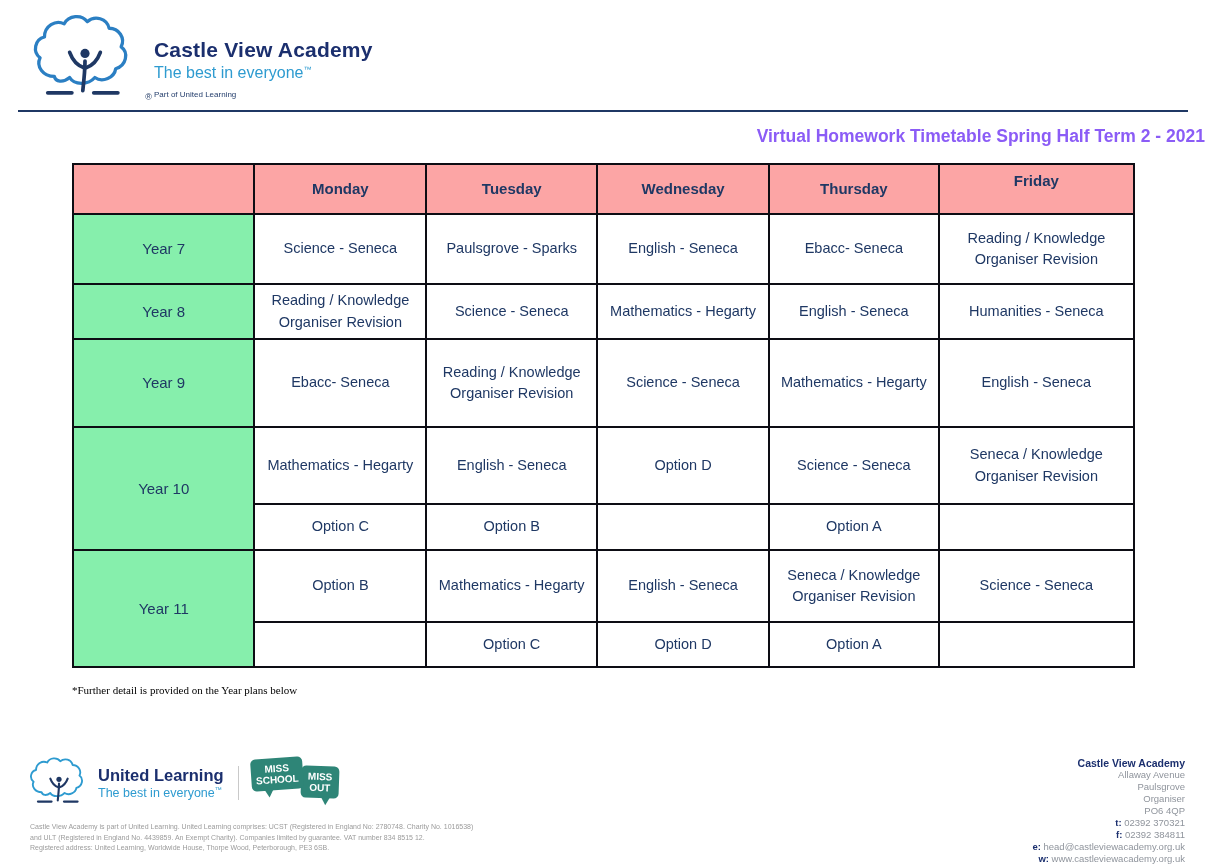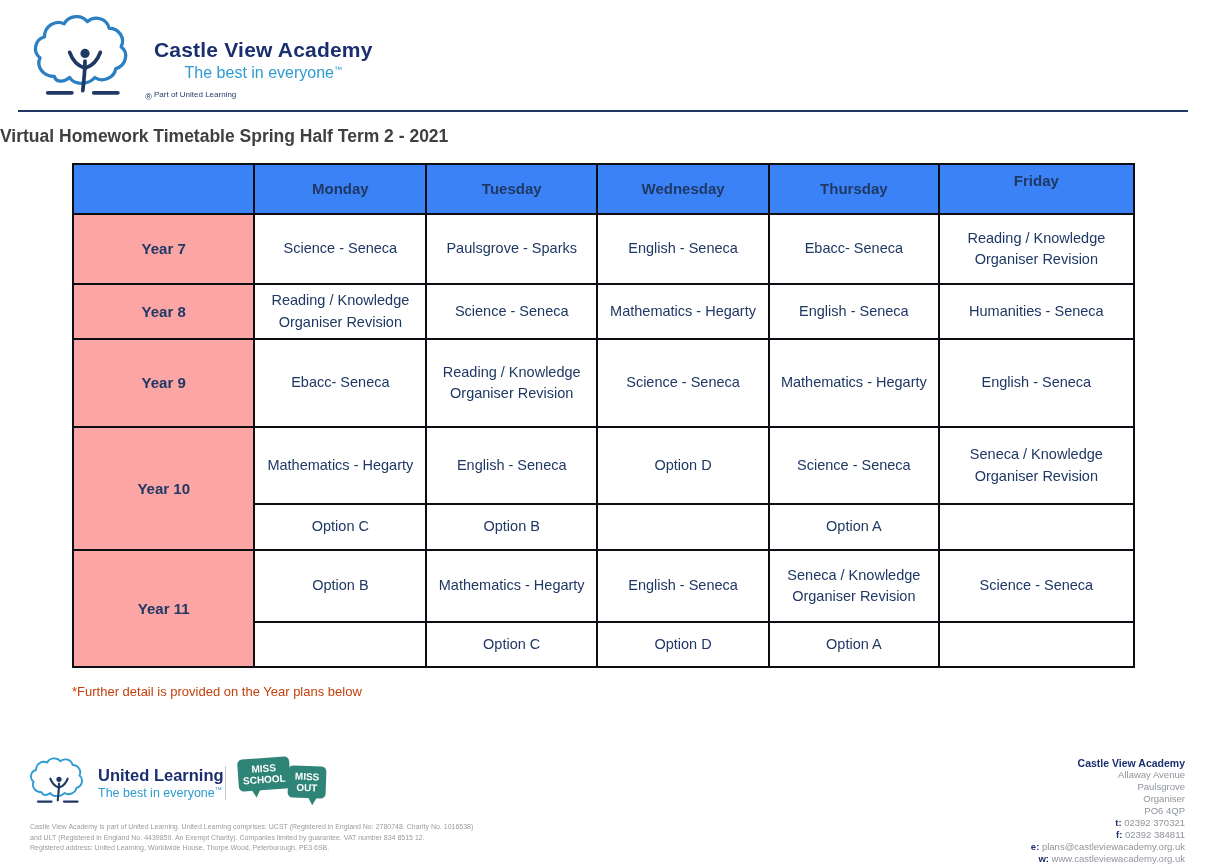--- a/index.html
+++ b/index.html
@@ -6,51 +6,51 @@
   html,body { background:#fff; }
   body { font-family:"Liberation Sans", sans-serif; color:#1f3864; }
   .page { position:relative; width:1205px; height:865px; background:#ffffff; overflow:hidden; }
 
   
   .letterhead { position:absolute; left:30px; top:14px; display:flex; align-items:flex-start; }
   .logo-wrap { position:relative; width:110px; height:92px; }
   .logo-wrap .reg { position:absolute; right:-12px; bottom:4px; font-size:9px; color:#1f3864; }
   .brand-text { margin-left:14px; padding-top:24px; }
   .brand-name { font-size:21px; font-weight:bold; color:#1b2f6e; letter-spacing:0.2px; }
-  .brand-tagline { font-size:16px; color:#2e9bd0; margin-top:2px;text-align:center; }
+  .brand-tagline { font-size:16px; color:#2e9bd0; margin-top:2px; }
   .brand-tagline sup { font-size:8px; }
   .brand-sub { font-size:8px; color:#27406e; margin-top:8px; }
   .top-rule { position:absolute; left:18px; right:17px; top:110px; height:2px; background:#1f3864; }
 
   
-  .doc-title { position:absolute; left:0; right:0; top:126px; text-align:left;
-               font-size:17.5px; font-weight:bold; color:#404040; }
+  .doc-title { position:absolute; left:0; right:0; top:126px; text-align:right;
+               font-size:17.5px; font-weight:bold; color:#8b5cf6; }
 
   
   table.tt { position:absolute; left:72px; top:163px; width:1063px; border-collapse:collapse; table-layout:fixed; }
   table.tt td { border:2px solid #0d0d14; text-align:center; vertical-align:middle;
                 font-size:14.5px; line-height:1.45; color:#1f3864; padding:2px 8px; background:#fff; }
-  table.tt td.hd { background:#3b82f6; font-weight:bold; font-size:15px; }
+  table.tt td.hd { background:#fca5a5; font-weight:bold; font-size:15px; }
   table.tt td.fri-hd { vertical-align:top; padding-top:5px; }
-  table.tt td.rowlab { background:#fca5a5; font-weight:bold; font-size:15px; }
+  table.tt td.rowlab { background:#86efac; font-weight:normal; font-size:15px; }
   tr.r-head { height:50px; }
   tr.r-y7 { height:70px; }
   tr.r-y8 { height:55px; }
   tr.r-y9 { height:88px; }
   tr.r-y10a { height:77px; }
   tr.r-y10b { height:46px; }
   tr.r-y11a { height:72px; }
   tr.r-y11b { height:45px; }
 
-  .footnote { position:absolute; left:72px; top:684px; font-size:13px; color:#c2410c; }
+  .footnote { position:absolute; left:72px; top:684px; font-size:11px; color:#000000;font-family:Liberation Serif, serif; }
 
   
   .footer-left { position:absolute; left:28px; top:752px; display:flex; align-items:center; }
   .f-logo { width:62px; height:56px; }
-  .f-brand { margin-left:8px; padding-right:1px; border-right:1px solid #c9c9c9; }
+  .f-brand { margin-left:8px; padding-right:14px; border-right:1px solid #c9c9c9; }
   .f-brand-name { font-size:16.5px; font-weight:bold; color:#1b2f6e; }
   .f-brand-tag { font-size:12.5px; color:#2e9bd0; margin-top:1px; }
   .f-brand-tag sup { font-size:7px; }
   .badges { margin-left:12px; position:relative; width:92px; height:62px; }
   .bubble { position:absolute; background:#2e8577; color:#fff; font-weight:bold;
             text-align:center; border-radius:5px; line-height:1.1; }
   .bubble::after { content:""; position:absolute; border:5px solid transparent; border-top:9px solid #2e8577; }
   .bubble1 { left:0; top:6px; width:52px; padding:5px 2px; font-size:10px; transform:rotate(-4deg); z-index:2; }
   .bubble1::after { left:12px; bottom:-12px; }
   .bubble2 { left:50px; top:14px; width:38px; padding:5px 2px; font-size:10px; transform:rotate(2deg); z-index:1; }
@@ -205,17 +205,17 @@
   </div>
 
   <div class="contact">
     <div class="c-name">Castle View Academy</div>
     <div>Allaway Avenue</div>
     <div>Paulsgrove</div>
     <div>Organiser</div>
     <div>PO6 4QP</div>
     <div><b>t:</b> <span>02392 370321</span></div>
     <div><b>f:</b> <span>02392 384811</span></div>
-    <div><b>e:</b> <span>plans@castleviewacademy.org.uk</span></div>
+    <div><b>e:</b> <span>head@castleviewacademy.org.uk</span></div>
     <div><b>w:</b> <span>www.castleviewacademy.org.uk</span></div>
   </div>
 
 </div>
 
 </body></html>

